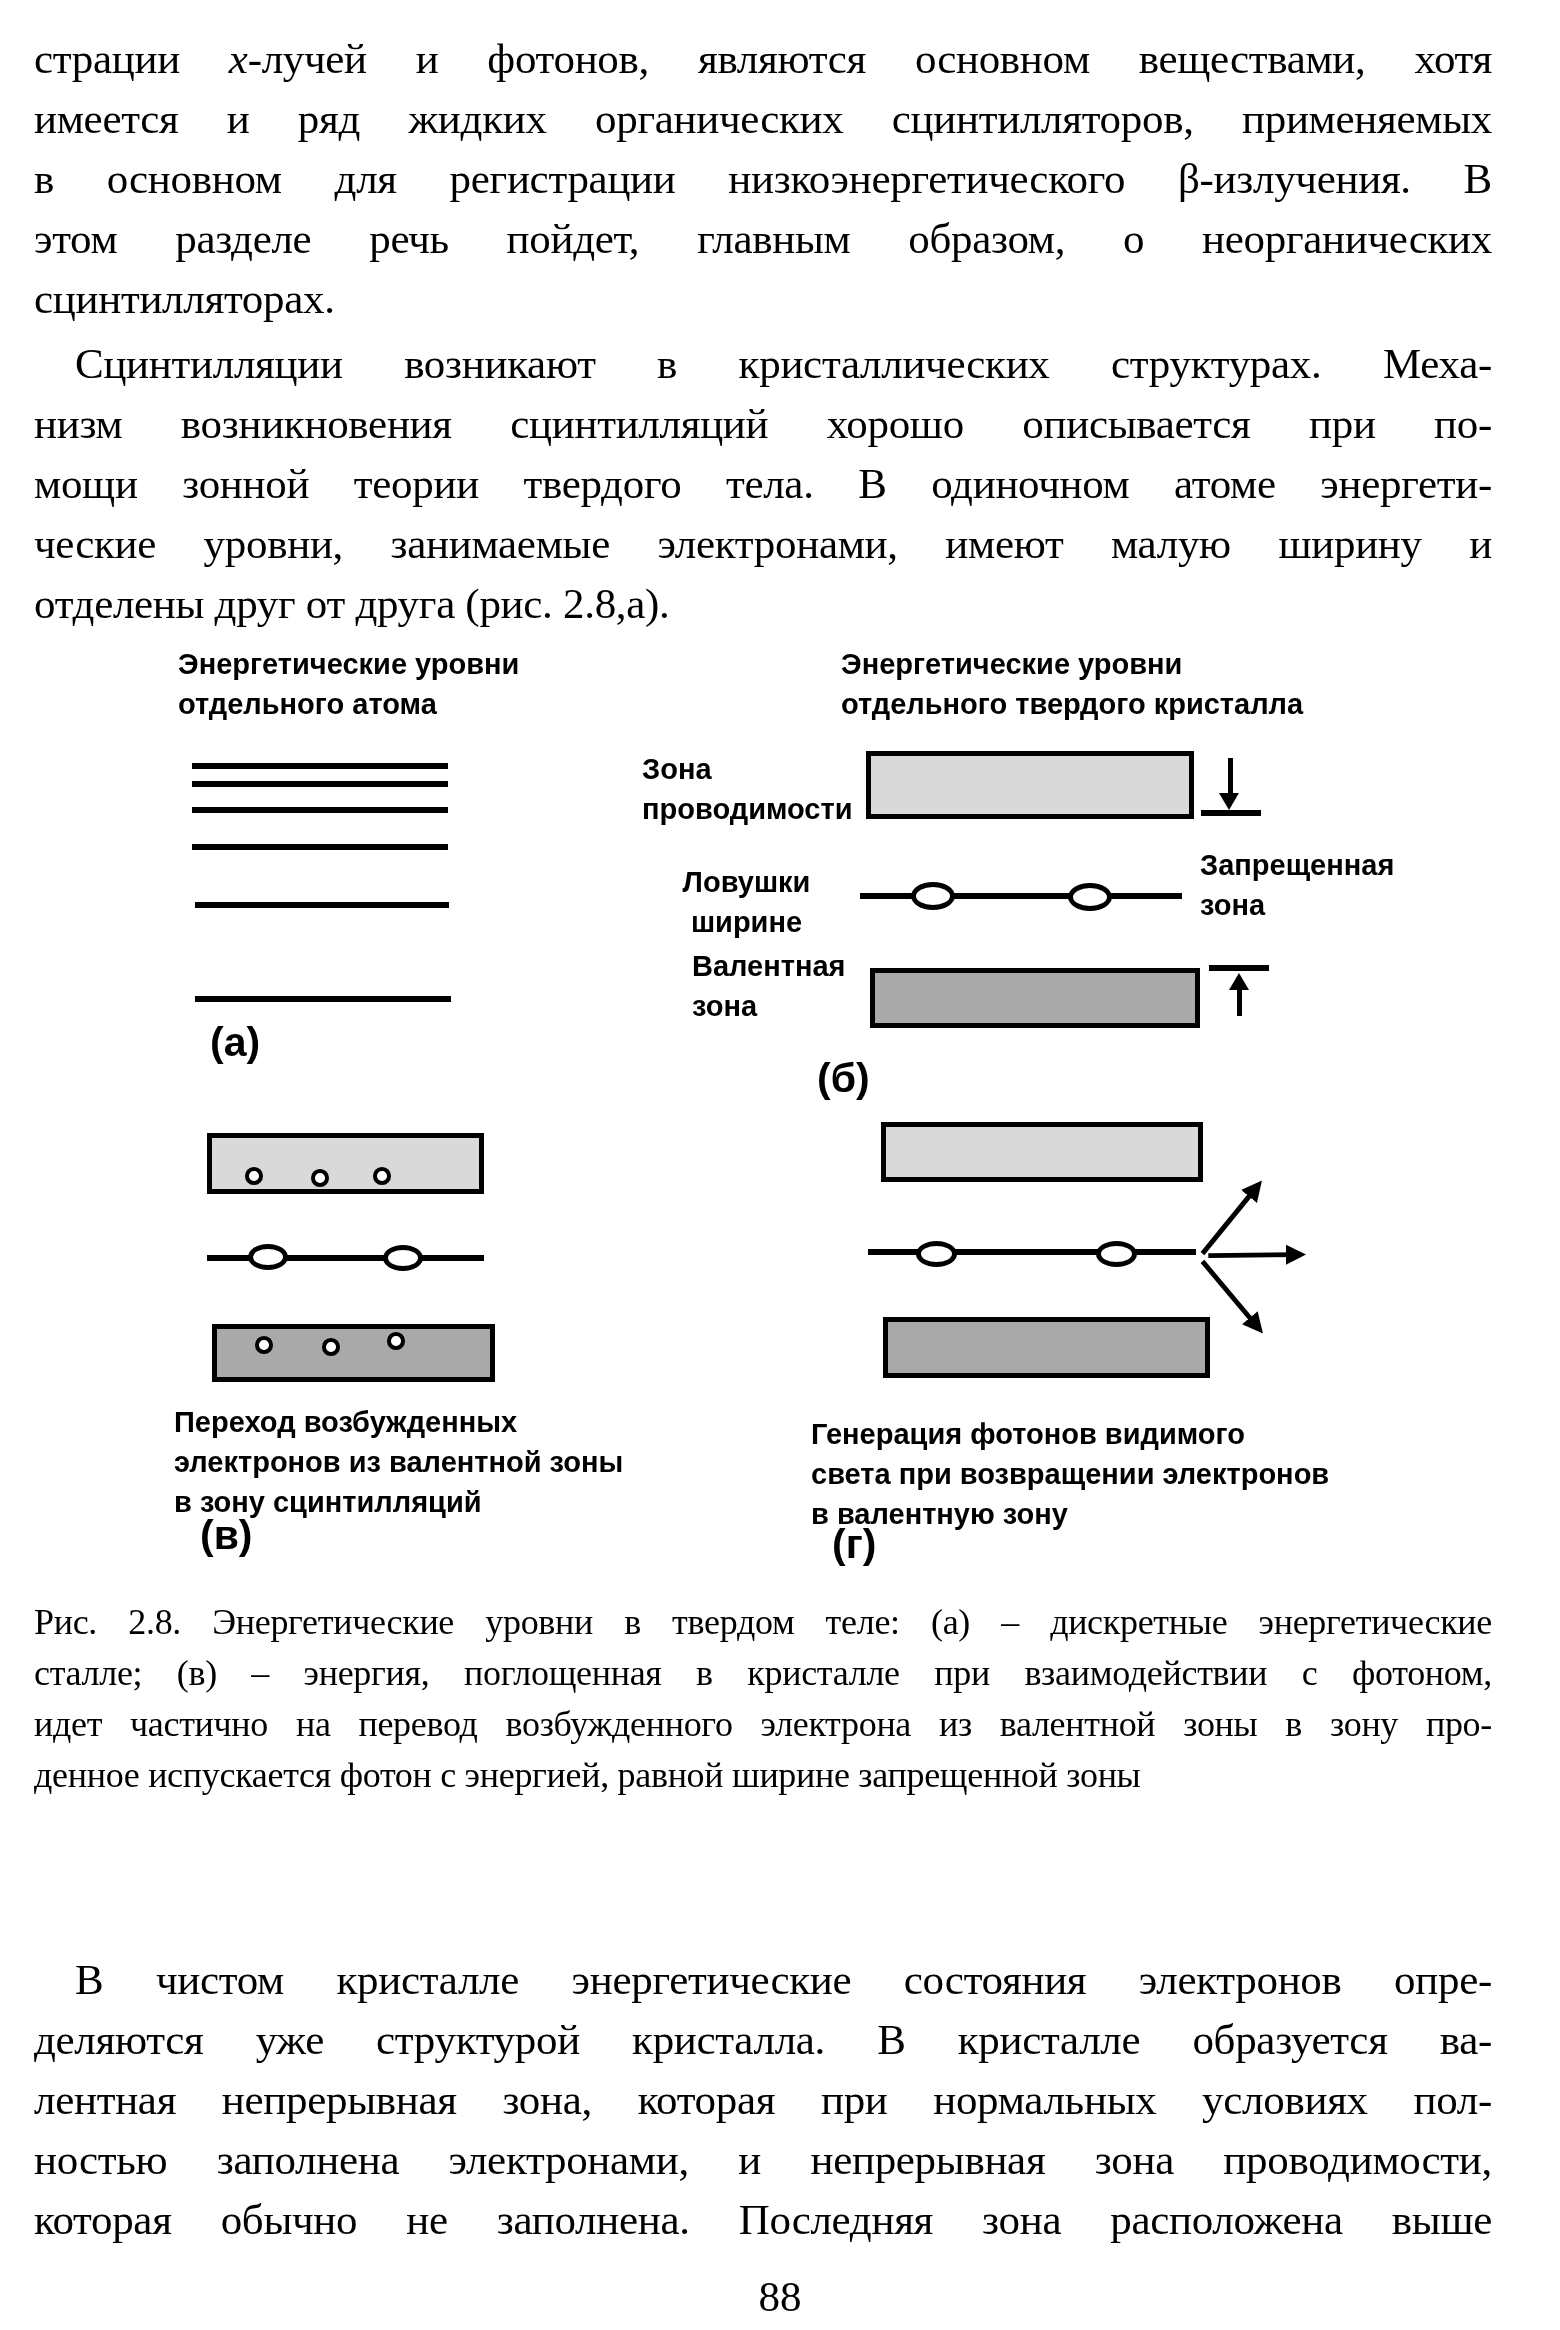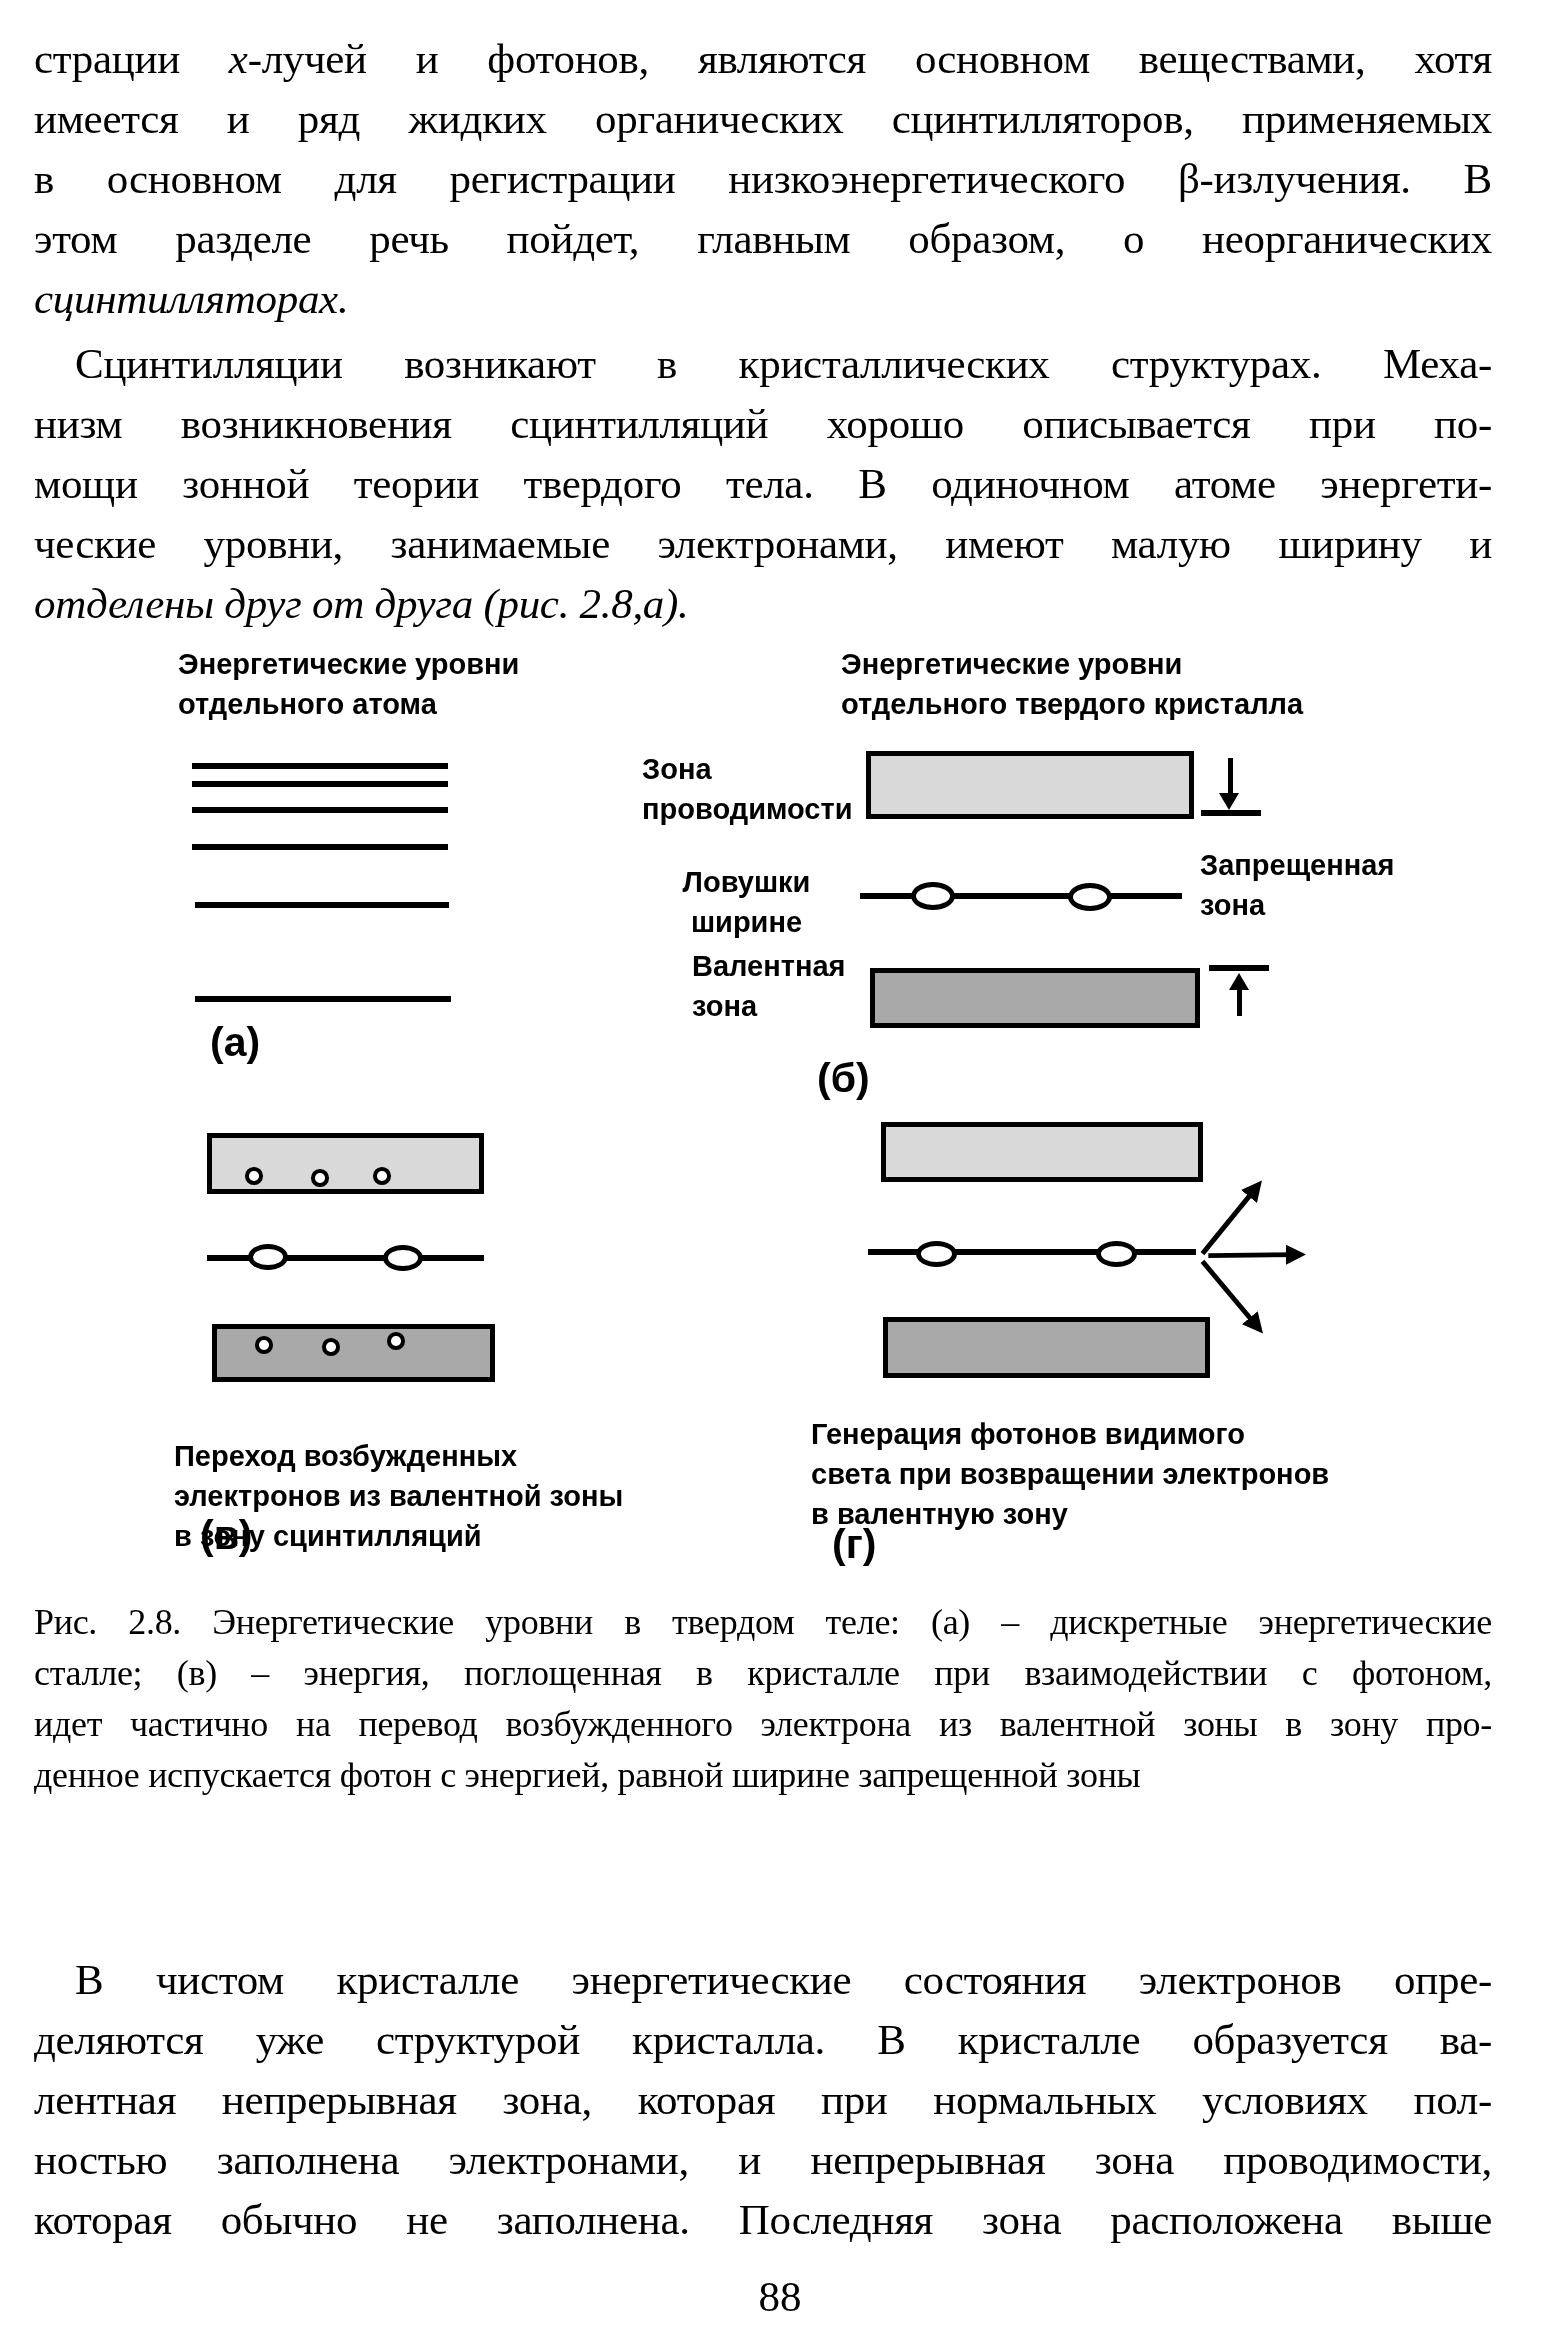--- a/index.html
+++ b/index.html
@@ -5,21 +5,21 @@
   html,body{margin:0;padding:0;background:#888;}
   .page{
     position:relative;width:1560px;height:2331px;margin:0 auto;
     background:#ffffff;color:#000;
     font-family:"Liberation Serif", serif;
     overflow:hidden;
   }
   
   .bodytext{position:absolute;left:34px;width:1458px;font-size:43px;line-height:60px;letter-spacing:-0.3px;}
   .bline{height:60px;text-align:justify;text-align-last:justify;white-space:nowrap;}
-  .bline.lastline{text-align-last:left;font-style:italic;}
+  .bline.lastline{text-align-last:left;}
   .bline.indent{text-indent:41px;}
   
   .figcap{position:absolute;left:34px;width:1458px;font-size:36px;line-height:51px;letter-spacing:-0.3px;}
   .cline{height:51px;text-align:justify;text-align-last:justify;white-space:nowrap;}
   .cline.lastline{text-align-last:left;}
   
   .flabel{position:absolute;font-family:"Liberation Sans", sans-serif;font-weight:bold;font-size:29px;line-height:40px;color:#000;}
   .ptag{position:absolute;font-family:"Liberation Sans", sans-serif;font-weight:bold;font-size:41px;color:#000;}
   .band{position:absolute;border:5.9px solid #000;box-sizing:border-box;}
   .level{position:absolute;height:5.9px;background:#000;}
@@ -124,21 +124,21 @@
 
       <div class="trapline" style="left:207px;top:1255px;width:277px"></div>
       <div class="ellipse" style="left:248px;top:1244px;width:40px;height:26px"></div>
       <div class="ellipse" style="left:383px;top:1245px;width:40px;height:26px"></div>
 
       <div class="band" style="left: 212px; top: 1324px; width: 283px; height: 58px; background-color: rgb(169, 169, 169);"></div>
       <div class="edot" style="left:255px;top:1336px"></div>
       <div class="edot" style="left:322px;top:1338px"></div>
       <div class="edot" style="left:387px;top:1332px"></div>
 
-      <div class="flabel" style="left:174px;top:1436px">
+      <div class="flabel" style="left:174px;top:1402px">
         <div>Переход возбужденных</div>
         <div>электронов из валентной зоны</div>
         <div>в зону сцинтилляций</div>
       </div>
       <div class="ptag" style="left:200px;top:1512px">(в)</div>
     </div>
 
     <div>
       <div class="band" style="left: 881px; top: 1122px; width: 322px; height: 60px; background-color: rgb(217, 217, 217);"></div>
 

